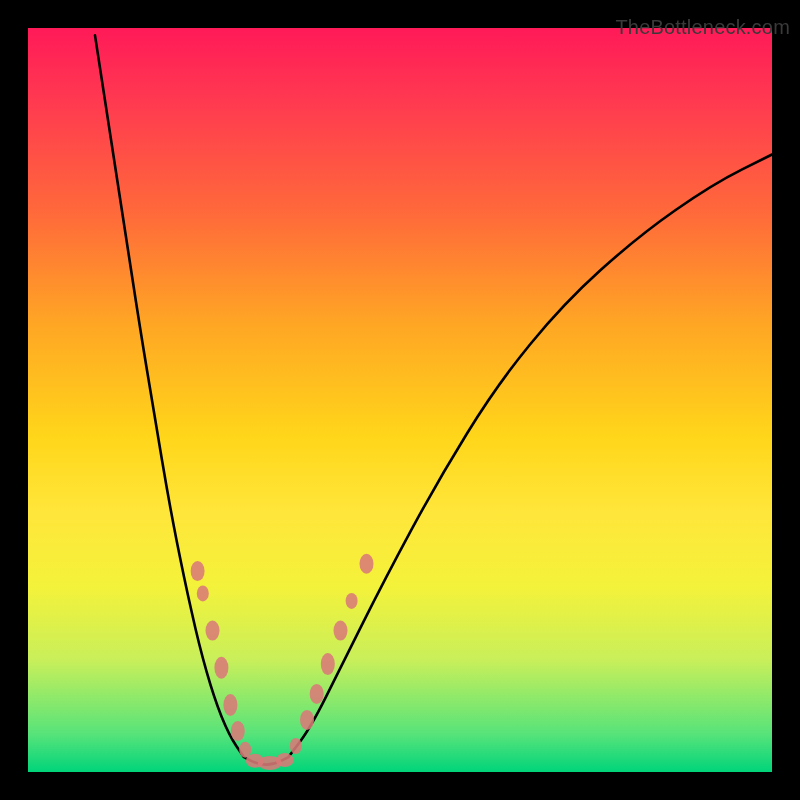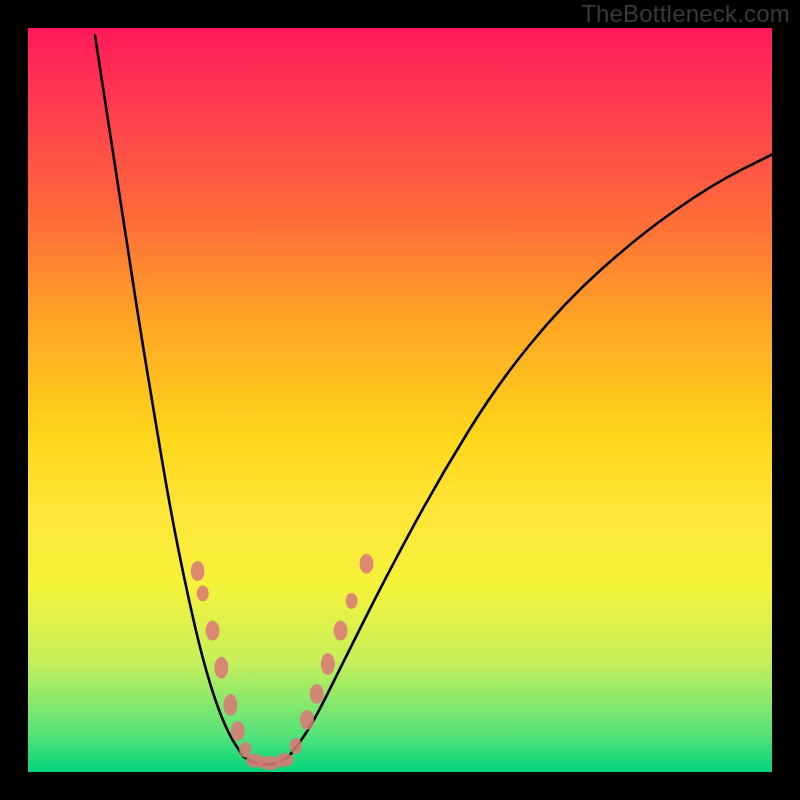--- a/index.html
+++ b/index.html
@@ -33,24 +33,24 @@
       #ffa724 40%,
       #ffd61a 55%,
       #ffe63a 65%,
       #f4f23a 75%,
       #c8ef5a 85%,
       #56e37a 95%,
       #00d47a 100%);
   }
   .watermark {
     position: absolute;
-    top: 0;
+    top: 16px;
     right: 10px;
     color: #3a3a3a;
-    font-size: 24px;
+    font-size: 20px;
     font-weight: 500;
     letter-spacing: 0.2px;
     z-index: 10;
   }
   svg.curve {
     position: absolute;
     top: 28px;
     left: 28px;
     width: 744px;
     height: 744px;

